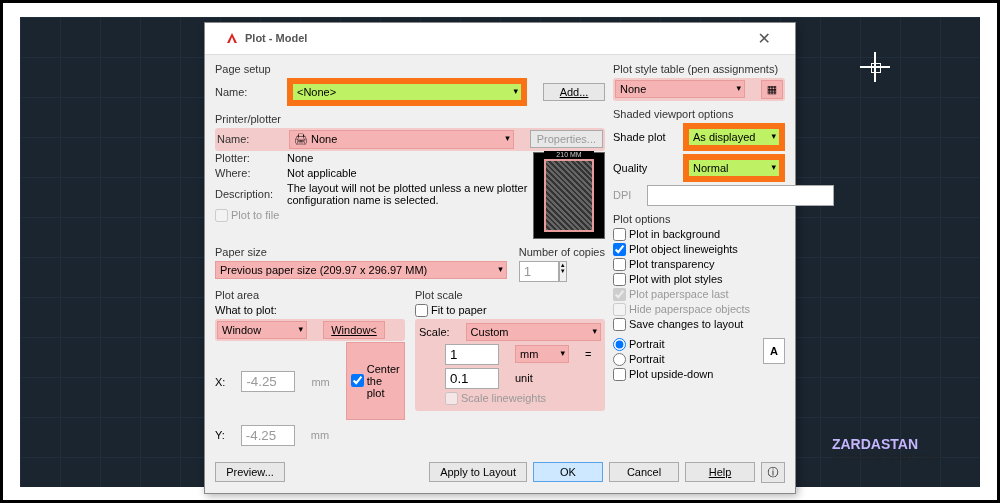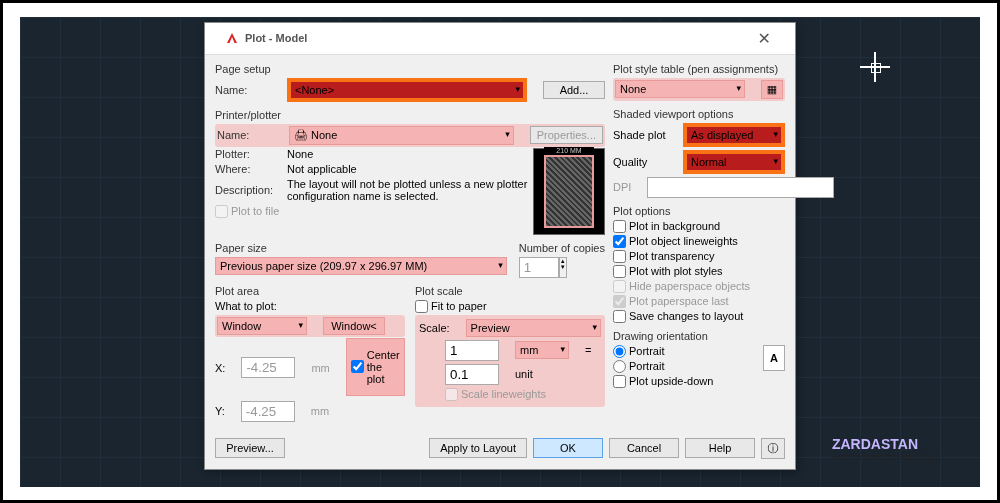--- a/index.html
+++ b/index.html
@@ -19,29 +19,29 @@
 .aicon svg{display:block}
 .ttxt{font-weight:700;color:#555}
 .close{margin-left:auto;font:16px Arial;color:#555;cursor:pointer;padding:0 4px}
 .body{display:flex;padding:8px 10px 0}
 .left{flex:1;padding-right:8px}
 .right{width:172px}
 .grp{margin-bottom:7px}
 .gt{color:#333;margin-bottom:3px}
 .row{display:flex;align-items:center;margin-bottom:3px;gap:16px}
 .lbl{width:56px;color:#333}
-.sel{border:4px solid #f97316;background:#b91c1c;padding:2px 14px 2px 4px;position:relative;flex:1;min-width:0}
+.sel{border:6px solid #f97316;background:#bef264;padding:2px 14px 2px 4px;position:relative;flex:1;min-width:0}
 .sel::after{content:"▾";position:absolute;right:3px;top:2px;font-size:9px}
 .btn{border:1px solid #aaa;background:#e8e8e8;padding:2px 6px;min-width:48px;text-align:center}
 .hl{background:#f6b3b3;border:1px solid #e89b9b}
 .hlwrap{background:rgba(246,179,179,.6);padding:2px;border-radius:3px;margin:1px 0}
 label.ck{display:flex;align-items:center;gap:3px;margin-bottom:2px}
 input[type=checkbox],input[type=radio]{margin:0}
 .inp{border:1px solid #aaa;background:#fff;padding:2px 4px;width:44px}
-.u{}
+.u{text-decoration:underline}
 .preview{width:70px;height:85px;background:#000;position:relative;margin-left:auto;border:1px solid #666}
 .preview .pp{position:absolute;inset:6px 10px;background:repeating-linear-gradient(45deg,#666 0 2px,#333 2px 4px);border:2px solid #e89b9b}
 .preview .dim{position:absolute;top:-2px;left:10px;right:10px;color:#ccc;font-size:7px;text-align:center;background:#000}
 .foot{display:flex;gap:6px;padding:6px 10px 10px;align-items:center}
 .foot .btn{padding:3px 10px}
 .dis{color:#999}
 .num{border:1px solid #aaa;background:#fff;padding:2px 4px;width:30px}
 </style>
 </head>
 <body>
@@ -135,42 +135,42 @@
 <div class="gt">Plot area</div>
 <div style="margin-bottom:3px">What to plot:</div>
 <div class="row hlwrap">
                   <div class="sel hl" style="flex:0 0 70px"><span>Window</span></div>
                   <div class="btn hl"><span class="u">Window&lt;</span></div>
                 </div>
 <div class="row">
                   <span>X:</span>
                   <input class="inp dis" value="-4.25" style="">
                   <span class="dis">mm</span>
-<label class="ck hl" style="padding:10px 4px">
+<label class="ck hl" style="padding:20px 4px">
                     <input type="checkbox" checked="" style="">
                     <span>Center the plot</span>
                   </label>
                 </div>
 <div class="row">
                   <span>Y:</span>
                   <input class="inp dis" value="-4.25" style="">
                   <span class="dis">mm</span>
                 </div>
               </div>
 
 <div class="grp" style="flex:1">
 <div class="gt">Plot scale</div>
 <label class="ck">
                   <input type="checkbox" style="">
                   <span>Fit to paper</span>
                 </label>
 <div class="hlwrap" style="padding:4px">
 <div class="row">
                     <span>Scale:</span>
-                    <div class="sel hl"><span>Preview</span></div>
+                    <div class="sel hl"><span>Custom</span></div>
                   </div>
 <div class="row" style="padding-left:26px">
                     <input class="inp hl" value="1" style="">
                     <div class="sel hl" style="flex:0 0 34px"><span>mm</span></div>
                     <span>=</span>
                   </div>
 <div class="row" style="padding-left:26px">
                     <input class="inp hl" value="0.1" style="">
                     <span>unit</span>
                   </div>
@@ -220,35 +220,34 @@
               </label>
 <label class="ck">
                 <input type="checkbox" style="">
                 <span>Plot transparency</span>
               </label>
 <label class="ck">
                 <input type="checkbox" style="">
                 <span>Plot with plot styles</span>
               </label>
 <label class="ck dis">
+                <input type="checkbox" checked="" disabled="" style="">
+                <span>Plot paperspace last</span>
+              </label>
+<label class="ck dis">
                 <input type="checkbox" disabled="" style="">
                 <span>Hide paperspace objects</span>
               </label>
-<label class="ck dis">
-                <input type="checkbox" checked="" disabled="" style="">
-                <span>Plot paperspace last</span>
-              </label>
 <label class="ck">
                 <input type="checkbox" style="">
                 <span>Save changes to layout</span>
               </label>
             </div>
 
 <div class="grp">
-              <div class="gt">Drawing orientation</div>
 <div style="display:flex">
                 <div style="flex:1">
 <label class="ck">
                     <input type="radio" name="or" checked="" style="">
                     <span>Portrait</span>
                   </label>
 <label class="ck">
                     <input type="radio" name="or" style="">
                     <span>Portrait</span>
                   </label>

